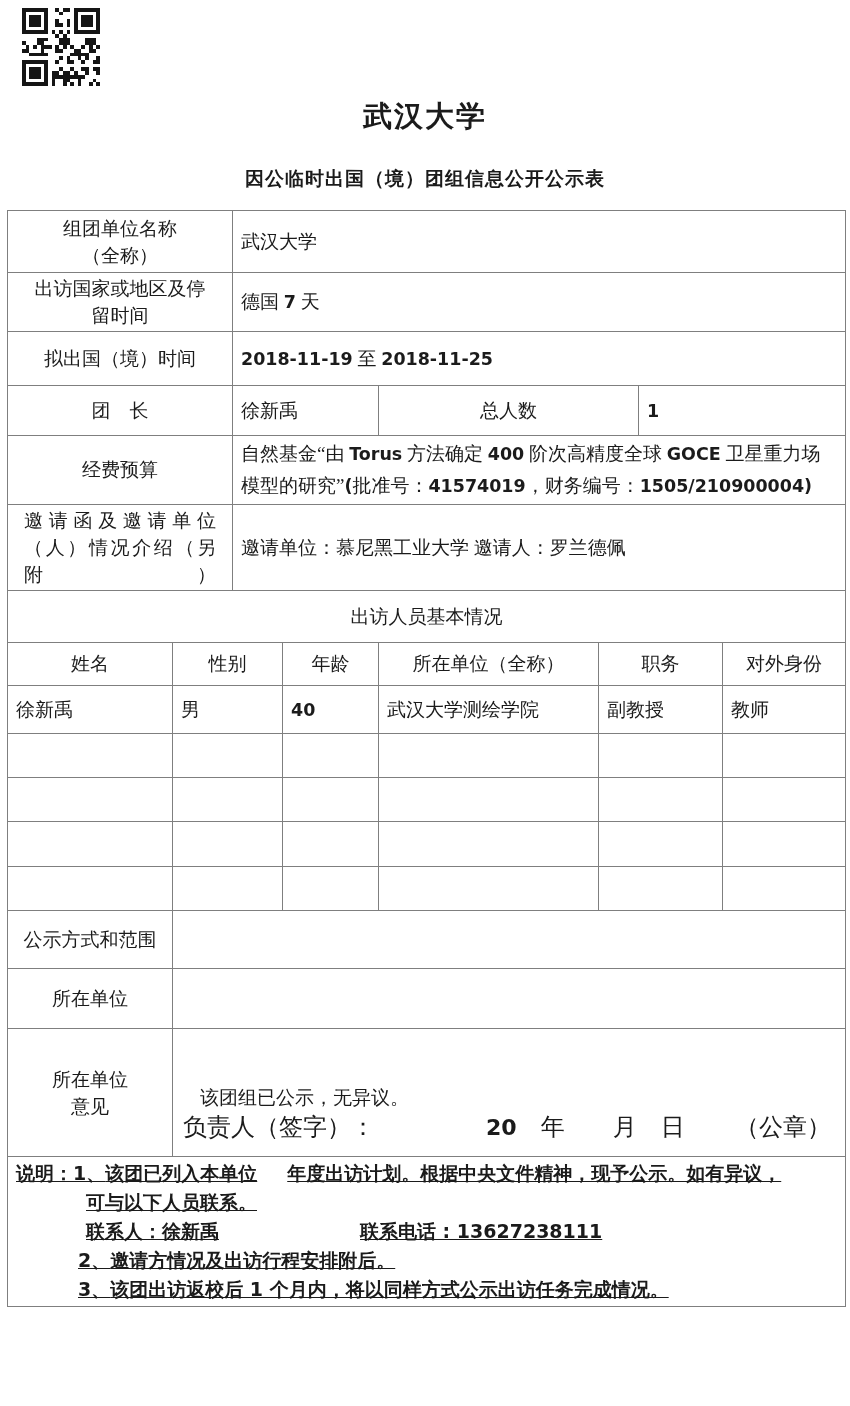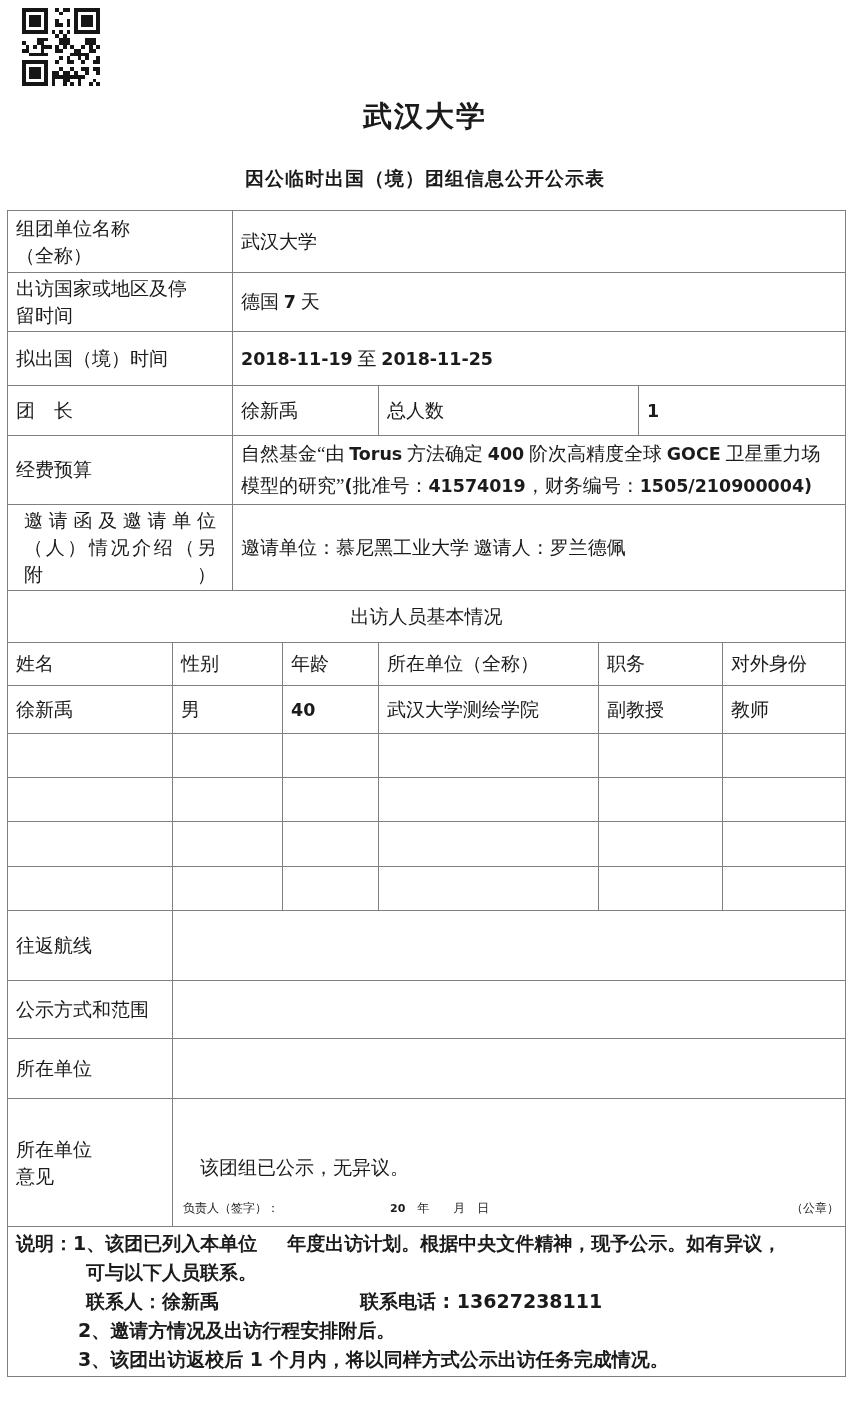--- a/index.html
+++ b/index.html
@@ -14,40 +14,40 @@
   .org-title{margin:0;padding-top:97px;font-size:29px;font-weight:bold;letter-spacing:2px;}
   .form-title{margin:0;padding-top:29px;font-size:19px;font-weight:bold;letter-spacing:1px;}
   table.form{
     position:absolute;left:7px;top:210px;width:838px;
     border-collapse:collapse;table-layout:fixed;
   }
   table.form td{
     border:1px solid #7f7f7f;font-size:19px;line-height:1.45;
     padding:2px 8px;vertical-align:middle;overflow:hidden;
   }
-  td.lbl{text-align:left;padding:2px 4px;}
+  td.lbl{text-align:center;padding:2px 4px;}
   td.val{text-align:left;padding-left:11px;}
   td.center{text-align:center;}
   .jlabel{text-align:justify;text-align-last:justify;padding:0 8px;}
   .lbl-line{line-height:27px;}
   .ascii{font-family:"DejaVu Sans","Liberation Sans",sans-serif;font-weight:bold;font-size:0.92em;}
   td.opinion-cell{position:relative;vertical-align:top;padding:0;}
   .opinion-statement{margin:10px 0 0 19px;font-size:19px;}
   .opinion-footer{
-    position:absolute;left:10px;right:6px;bottom:9px;
-    display:flex;align-items:baseline;font-size:12px;
+    position:absolute;left:10px;right:14px;bottom:9px;
+    display:flex;align-items:baseline;font-size:24px;
   }
   .opinion-date{margin-left:111px;}
-  .opinion-seal{margin-left:auto;}
+  .opinion-seal{margin-left:auto;font-family:Liberation Mono, monospace;}
   td.notes-cell{
     vertical-align:top;padding:6px 6px 4px 7px;
     font-family:"DejaVu Sans","Liberation Sans",sans-serif;
     font-weight:bold;font-size:18.5px;
   }
-  .note-line{line-height:29px;white-space:nowrap;}
+  .note-line{line-height:29px;white-space:nowrap;text-decoration:underline;}
   .indent-a{padding-left:70px;}
   .indent-b{padding-left:62px;}
   .blank-gap{display:inline-block;width:30px;}
   .phone-gap{display:inline-block;width:141px;}
 </style>
 </head>
 <body>
 
 <div class="qr-box">
   <svg id="qrsvg" viewBox="0 0 21 21" shape-rendering="crispEdges">
@@ -370,24 +370,20 @@
 
   <tr style="height:44px">
     <td class="val"></td>
     <td colspan="2" class="val"></td>
     <td class="val"></td>
     <td class="val"></td>
     <td colspan="2" class="val"></td>
     <td class="val"></td>
   </tr>
 
-  <tr style="height:70px">
-    <td class="lbl">往返航线</td>
-    <td colspan="7" class="val"></td>
-  </tr>
 
   <tr style="height:58px">
     <td class="lbl">公示方式和范围</td>
     <td colspan="7" class="val"></td>
   </tr>
 
   <tr style="height:60px">
     <td class="lbl">所在单位</td>
     <td colspan="7" class="val"></td>
   </tr>

